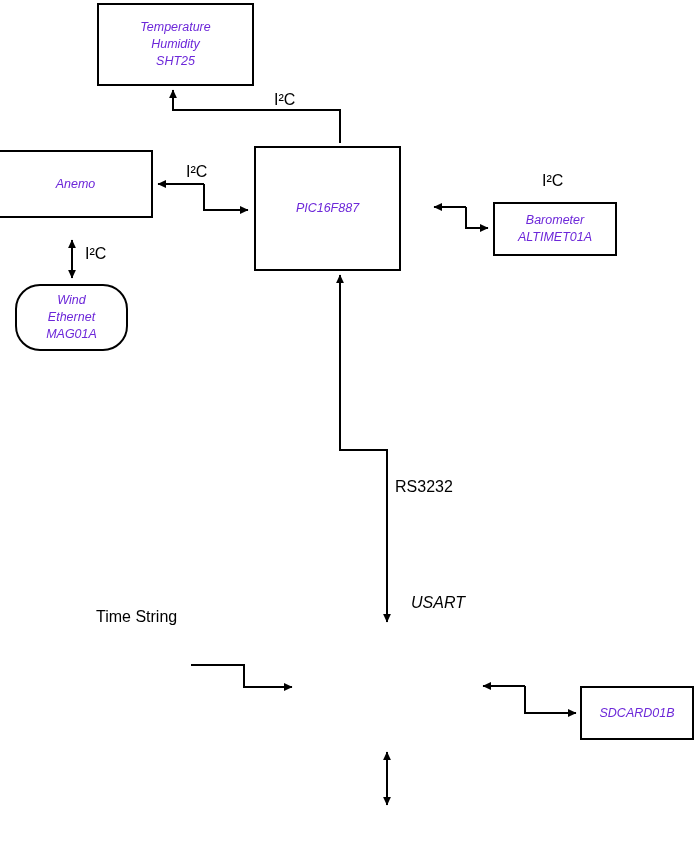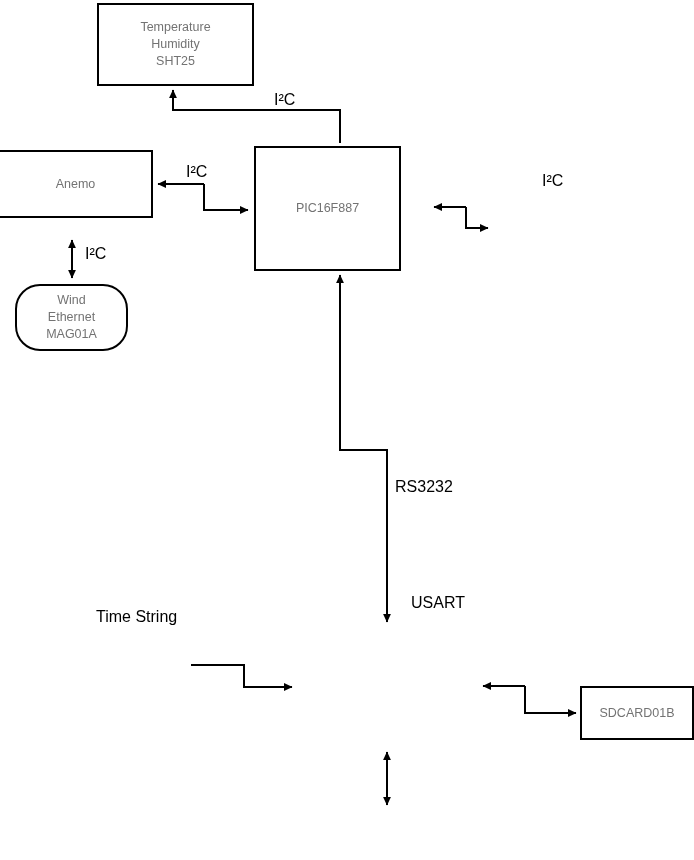--- a/index.html
+++ b/index.html
@@ -18,24 +18,25 @@
   .node {
     position: absolute;
     box-sizing: border-box;
     border: 2px solid #000000;
     background: #ffffff;
     display: flex;
     flex-direction: column;
     align-items: center;
     justify-content: center;
     text-align: center;
-    color: #737373;
+    color: #6d28d9;
     font-size: 12.5px;
     line-height: 1.35;
     z-index: 3;
+    font-style: italic;
   }
   .node .line { display: block; white-space: pre; }
   .edge-label {
     position: absolute;
     color: #000000;
     font-size: 16px;
     white-space: pre;
     z-index: 4;
     background: transparent;
   }
@@ -116,29 +117,33 @@
   <div class="node" style="left:15px; top:284px; width:113px; height:67px;border-radius:25px;">
     <span class="line">Wind</span>
     <span class="line">Ethernet</span>
     <span class="line">MAG01A</span>
   </div>
 
   <div class="node" style="left:254px; top:146px; width:147px; height:125px;">
     <span class="line">PIC16F887</span>
   </div>
 
+  <div class="node" style="left:493px; top:202px; width:124px; height:54px;">
+    <span class="line">Barometer</span>
+    <span class="line">ALTIMET01A</span>
+  </div>
 
 
 
   <div class="node" style="left:580px; top:686px; width:114px; height:54px;">
     <span class="line">SDCARD01B</span>
   </div>
 
 
   <div class="edge-label" style="left:274px; top:91px;">I²C</div>
   <div class="edge-label" style="left:186px; top:163px;">I²C</div>
   <div class="edge-label" style="left:85px; top:245px;">I²C</div>
   <div class="edge-label" style="left:542px; top:172px;">I²C</div>
   <div class="edge-label" style="left:395px; top:478px;">RS3232</div>
-  <div class="edge-label" style="left:411px; top:594px;">USART</div>
+  <div class="edge-label" style="left:411px; top:594px;font-style:italic;">USART</div>
   <div class="edge-label" style="left:96px; top:608px;">Time String</div>
 
 </div>
 
 </body></html>

